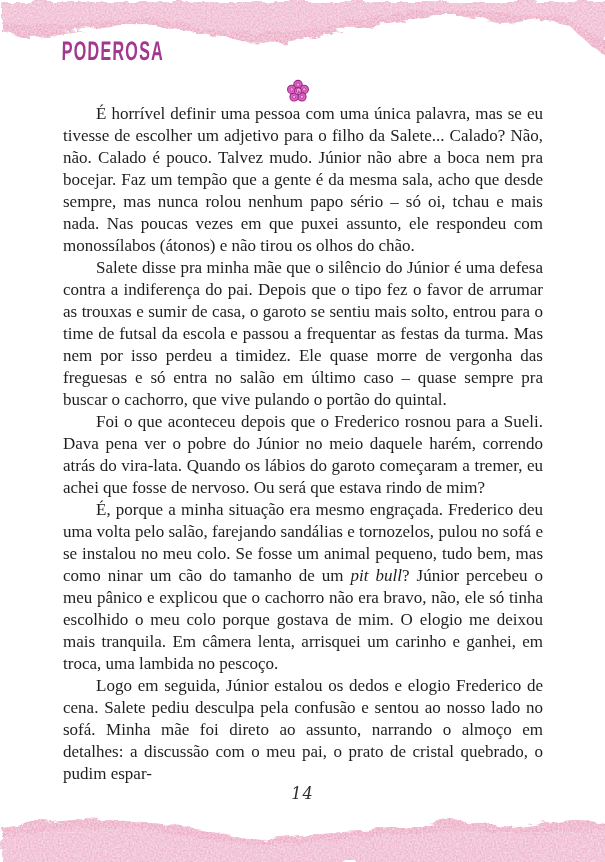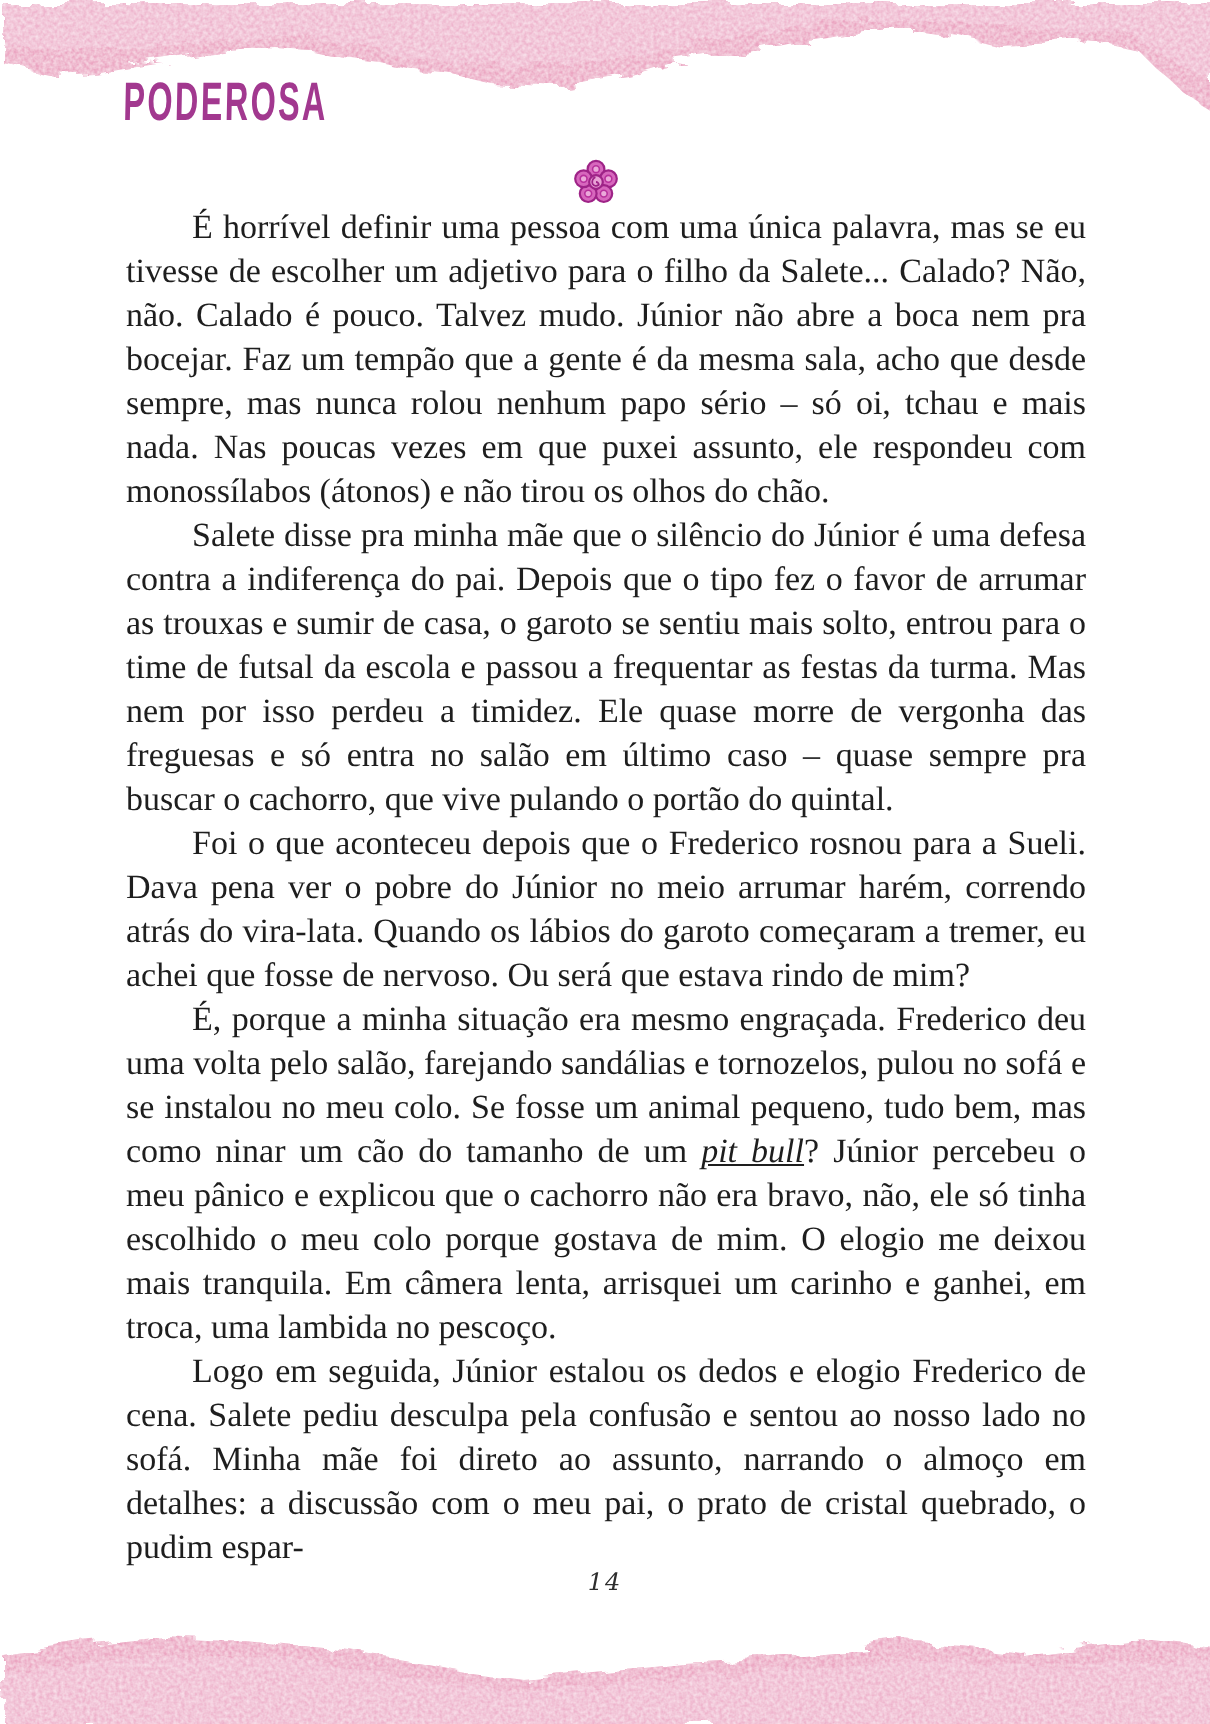--- a/index.html
+++ b/index.html
@@ -42,30 +42,30 @@
     font-size: 17px;
     line-height: 22px;
     color: #1e1e1e;
     text-align: justify;
     text-justify: inter-word;
   }
   .body-text p {
     margin: 0;
     text-indent: 33px;
   }
-  .body-text em { font-style: italic; text-decoration: underline; }
+  .body-text em { font-style: italic; }
   .page-number {
     position: absolute;
     left: 0;
     top: 784px;
     width: 605px;
     text-align: center;
     font-family: "DejaVu Serif", serif;
     font-style: italic;
-    font-size: 12px;
+    font-size: 16px;
     color: #2d2d2d;
     letter-spacing: 1px;
   }
 </style>
 </head>
 <body>
 
 <div class="page">
 
   <svg class="border-svg border-top" width="605" height="70" viewBox="0 0 605 70" aria-hidden="true">
@@ -106,21 +106,21 @@
       <circle cx="8.1" cy="17.8" r="1.7"></circle>
       <circle cx="5.8" cy="10.4" r="1.7"></circle>
     </g>
     <circle cx="12" cy="12" r="3.4" fill="#e9a2d6" stroke="#9e2387" stroke-width="1.1"></circle>
     <path d="M12,12 a1.4,1.4 0 0 1 1.4,1.4 a2.1,2.1 0 0 1 -3.1,-0.4 a2.6,2.6 0 0 1 1.4,-3.4" fill="none" stroke="#9e2387" stroke-width="0.9"></path>
   </svg>
 
   <div class="body-text">
       <p><span>É horrível definir uma pessoa com uma única palavra, mas se eu tivesse de escolher um adjetivo para o filho da Salete... Calado? Não, não. Calado é pouco. Talvez mudo. Júnior não abre a boca nem pra bocejar. Faz um tempão que a gente é da mesma sala, acho que desde sempre, mas nunca rolou nenhum papo sério – só oi, tchau e mais nada. Nas poucas vezes em que puxei assunto, ele respondeu com monossílabos (átonos) e não tirou os olhos do chão.</span></p>
       <p><span>Salete disse pra minha mãe que o silêncio do Júnior é uma defesa contra a indiferença do pai. Depois que o tipo fez o favor de arrumar as trouxas e sumir de casa, o garoto se sentiu mais solto, entrou para o time de futsal da escola e passou a frequentar as festas da turma. Mas nem por isso perdeu a timidez. Ele quase morre de vergonha das freguesas e só entra no salão em último caso – quase sempre pra buscar o cachorro, que vive pulando o portão do quintal.</span></p>
-      <p><span>Foi o que aconteceu depois que o Frederico rosnou para a Sueli. Dava pena ver o pobre do Júnior no meio arrumar harém, correndo atrás do vira-lata. Quando os lábios do garoto começaram a tremer, eu achei que fosse de nervoso. Ou será que estava rindo de mim?</span></p>
+      <p><span>Foi o que aconteceu depois que o Frederico rosnou para a Sueli. Dava pena ver o pobre do Júnior no meio daquele harém, correndo atrás do vira-lata. Quando os lábios do garoto começaram a tremer, eu achei que fosse de nervoso. Ou será que estava rindo de mim?</span></p>
       <p><span>É, porque a minha situação era mesmo engraçada. Frederico deu uma volta pelo salão, farejando sandálias e tornozelos, pulou no sofá e se instalou no meu colo. Se fosse um animal pequeno, tudo bem, mas como ninar um cão do tamanho de um </span><em>pit bull</em><span>? Júnior percebeu o meu pânico e explicou que o cachorro não era bravo, não, ele só tinha escolhido o meu colo porque gostava de mim. O elogio me deixou mais tranquila. Em câmera lenta, arrisquei um carinho e ganhei, em troca, uma lambida no pescoço.</span></p>
       <p><span>Logo em seguida, Júnior estalou os dedos e elogio Frederico de cena. Salete pediu desculpa pela confusão e sentou ao nosso lado no sofá. Minha mãe foi direto ao assunto, narrando o almoço em detalhes: a discussão com o meu pai, o prato de cristal quebrado, o pudim espar-</span></p>
     </div>
 
   <div class="page-number">14</div>
 
   <svg class="border-svg border-bottom" width="605" height="48" viewBox="0 0 605 48" aria-hidden="true">
     <defs>
       <filter id="fbot" x="-10%" y="-40%" width="120%" height="180%">
         <feTurbulence type="turbulence" baseFrequency="0.03 0.08" numOctaves="3" seed="23" result="warp"></feTurbulence>

